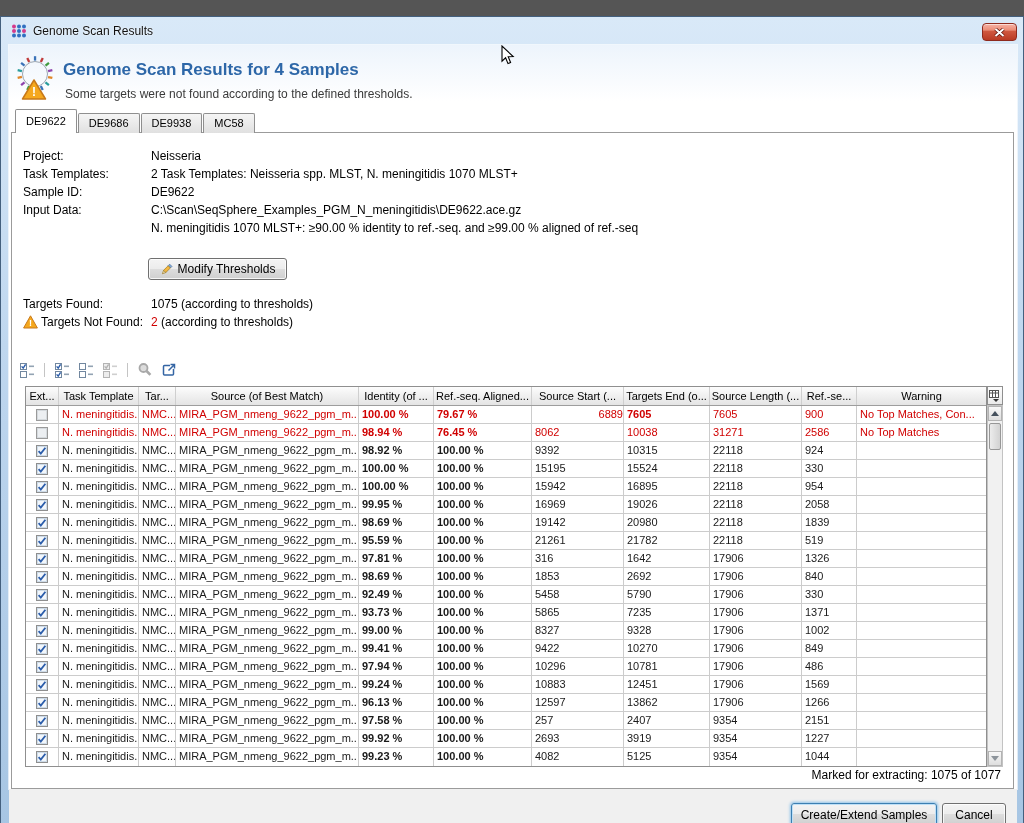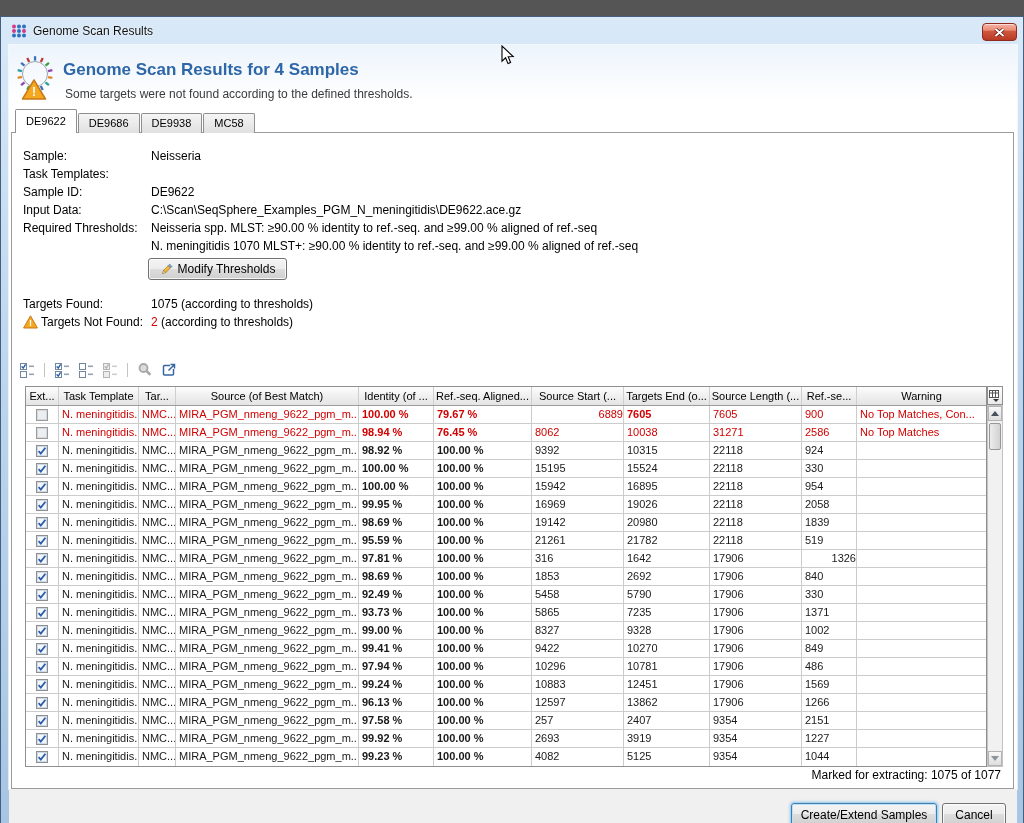--- a/index.html
+++ b/index.html
@@ -158,25 +158,24 @@
 
   <div class="tabstrip" id="tabstrip">
       <div class="tab active">DE9622</div>
       <div class="tab">DE9686</div>
       <div class="tab">DE9938</div>
       <div class="tab">MC58</div>
     </div>
   <div class="tab-panel"></div>
 
   <div class="info-rows" id="info-rows">
-      <div class="info-row"><span class="info-label">Sample:</span><span class="info-value">Neisseria</span></div>
-      <div class="info-row"><span class="info-label">Task Templates:</span></div>
+      <div class="info-row"><span class="info-label">Project:</span><span class="info-value">Neisseria</span></div>
+      <div class="info-row"><span class="info-label">Task Templates:</span><span class="info-value">2 Task Templates: Neisseria spp. MLST, N. meningitidis 1070 MLST+</span></div>
       <div class="info-row"><span class="info-label">Sample ID:</span><span class="info-value">DE9622</span></div>
       <div class="info-row"><span class="info-label">Input Data:</span><span class="info-value">C:\Scan\SeqSphere_Examples_PGM_N_meningitidis\DE9622.ace.gz</span></div>
-      <div class="info-row"><span class="info-label">Required Thresholds:</span><span class="info-value">Neisseria spp. MLST: ≥90.00 % identity to ref.-seq. and ≥99.00 % aligned of ref.-seq</span></div>
       <div class="info-row"><span class="info-label"></span><span class="info-value">N. meningitidis 1070 MLST+: ≥90.00 % identity to ref.-seq. and ≥99.00 % aligned of ref.-seq</span></div>
     </div>
   <div class="modify-btn">
     <svg width="13" height="13" viewBox="0 0 14 14">
       <g transform="rotate(45 7 7)">
         <rect x="5.4" y="0.5" width="3.4" height="2.4" fill="#7da7d9" stroke="#4a6d99" stroke-width="0.7"></rect>
         <rect x="5.4" y="2.9" width="3.4" height="7" fill="#f4b63f" stroke="#9a7a1e" stroke-width="0.7"></rect>
         <polygon points="5.4,9.9 8.8,9.9 7.1,13.4" fill="#efe0bd" stroke="#9a7a1e" stroke-width="0.7"></polygon>
       </g>
     </svg>
@@ -427,21 +426,21 @@
             </svg>
           </div>
           <div class="td" style="width: 80px;">N. meningitidis...</div>
           <div class="td" style="width: 37px;">NMC...</div>
           <div class="td" style="width: 183px;">MIRA_PGM_nmeng_9622_pgm_m...</div>
           <div class="td bold" style="width: 75px;">97.81 %</div>
           <div class="td bold" style="width: 98px;">100.00 %</div>
           <div class="td" style="width: 92px;">316</div>
           <div class="td" style="width: 86px;">1642</div>
           <div class="td" style="width: 92px;">17906</div>
-          <div class="td" style="width: 55px; text-align: right;">1326</div>
+          <div class="td" style="width: 55px;">1326</div>
           <div class="td" style="width: 129px;"></div>
         </div>
         <div class="trow">
           <div class="td cb" style="width: 33px;">
             <svg width="12" height="12" viewBox="0 0 12 12">
               <rect x="0.5" y="0.5" width="11" height="11" fill="#fdfdfd" stroke="#8e8e8e"></rect>
               <rect x="1.5" y="1.5" width="9" height="9" fill="#f3f7fb" stroke="#cddbe8"></rect>
               <path d="M2.6 6.2 L4.8 8.6 L9.4 2.8" stroke="#2a5caa" stroke-width="1.8" fill="none"></path>
             </svg>
           </div>

